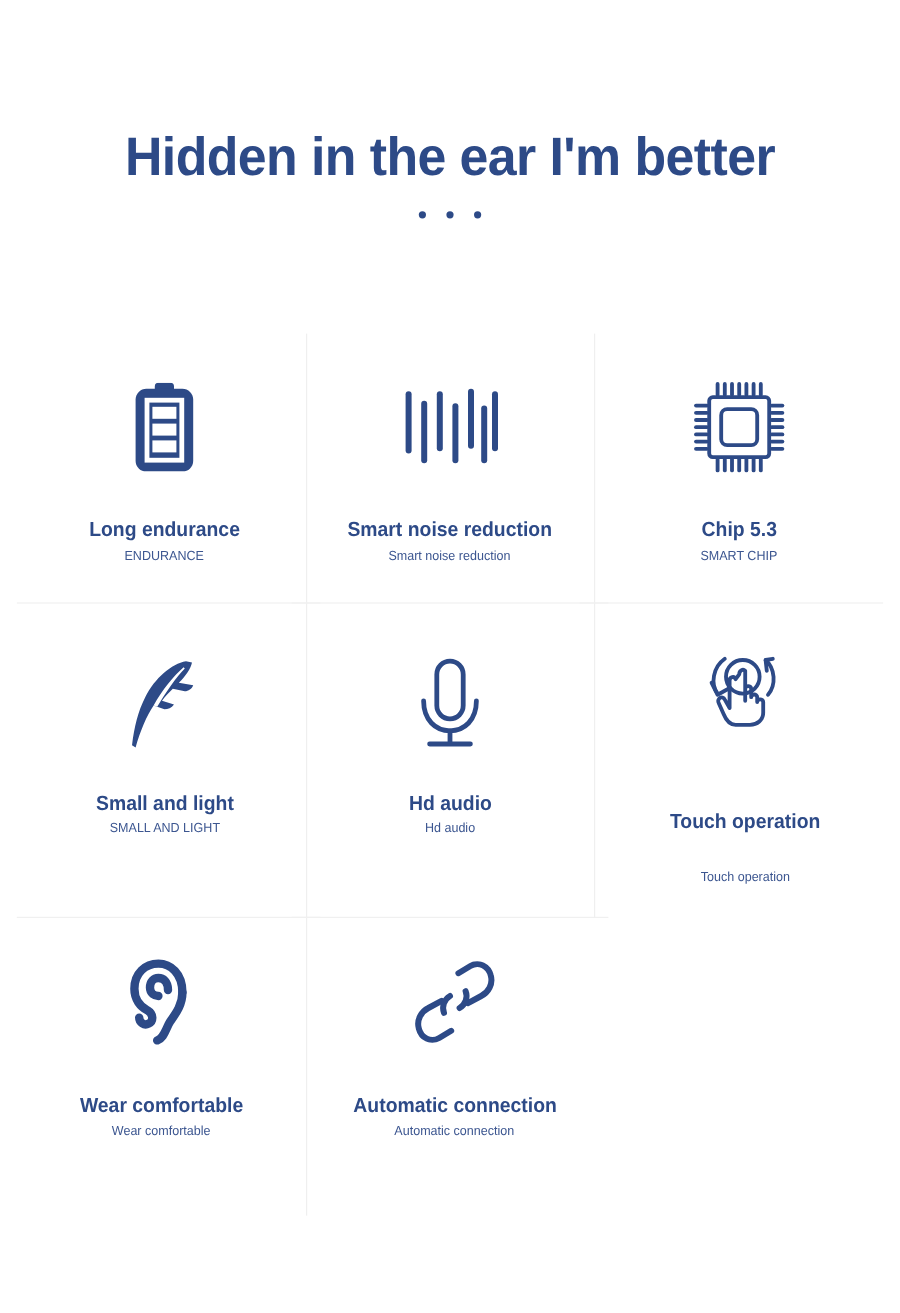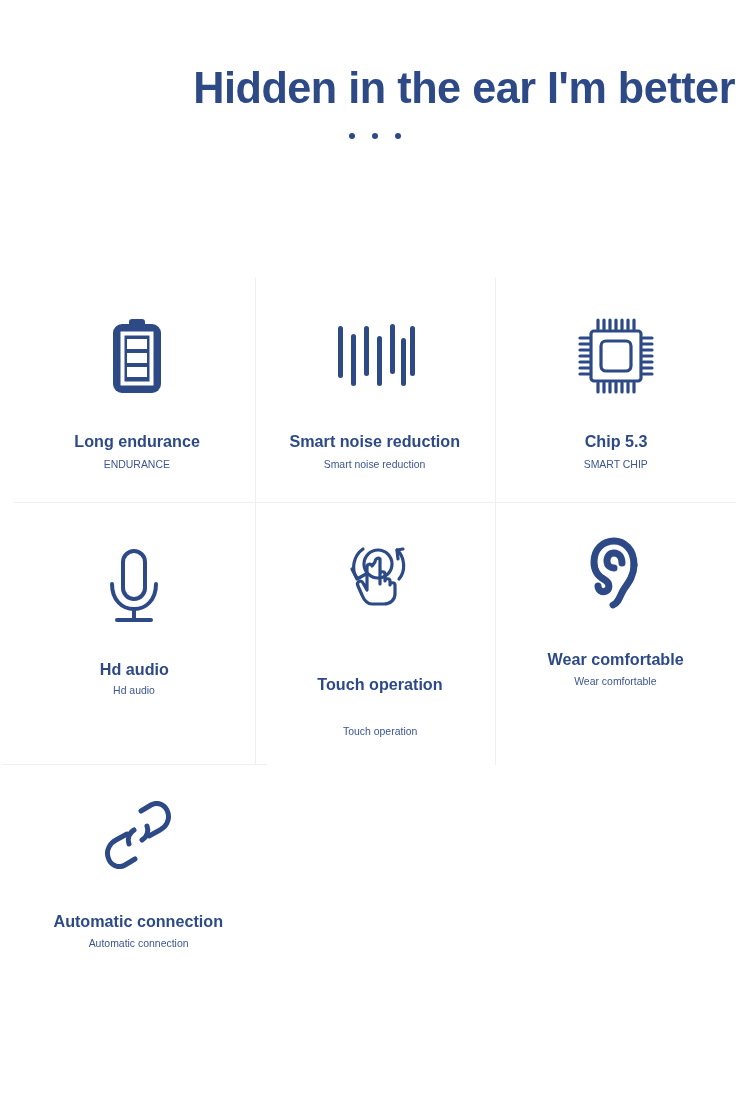--- a/index.html
+++ b/index.html
@@ -11,22 +11,22 @@
     width: 750px;
     height: 1094px;
     font-family: "Liberation Sans", sans-serif;
     color: #2d4a87;
     overflow: hidden;
     position: relative;
   }
 
   
   .header {
-    padding-top: 64px;
-    text-align: right;
+    padding-top: 107px;
+    text-align: center;
   }
   .page-title {
     font-size: 45px;
     font-weight: bold;
     letter-spacing: -0.5px;
     color: #2d4a87;
     line-height: 1.05;
     margin: 0;
     font-stretch: condensed;
     transform: scaleX(0.96);
@@ -214,20 +214,32 @@
           <line x1="67" y1="46" x2="76" y2="46"></line>
           <line x1="67" y1="52" x2="76" y2="52"></line>
           <line x1="67" y1="58" x2="76" y2="58"></line>
         </g>
       </svg>
     </div>
     <div class="cell-label">Chip 5.3</div>
     <div class="cell-sub">SMART CHIP</div>
   </div>
 
+  <div class="cell row2 firstcol c4">
+    <div class="icon-wrap">
+      <svg width="60" height="80" viewBox="0 0 60 80">
+        <path d="M48 4 C36 6 22 18 14 34 C8 46 5 58 3 74 L6 76 C10 62 15 50 21 41
+                 L30 44 C33 44 36 43 38 40 L28 37 C31 33 34 30 37 27
+                 L47 29 C50 29 53 27 54 24 L42 22 C48 16 52 10 53 5 Z" fill="#2d4a87"></path>
+        <path d="M46 9 C38 16 28 28 21 41 L24 42 C31 30 40 17 47 10 Z" fill="#ffffff"></path>
+      </svg>
+    </div>
+    <div class="cell-label">Small and light</div>
+    <div class="cell-sub">SMALL AND LIGHT</div>
+  </div>
 
   <div class="cell row2 c5">
     <div class="icon-wrap">
       <svg width="62" height="78" viewBox="0 0 62 78">
         <g stroke="#2d4a87" stroke-width="4" fill="none" stroke-linecap="round">
           <rect x="20" y="3" width="22" height="48" rx="11"></rect>
           <path d="M9 36 C9 52 19 61 31 61 C43 61 53 52 53 36"></path>
           <line x1="31" y1="61" x2="31" y2="71"></line>
           <line x1="14" y1="72" x2="48" y2="72"></line>
         </g>

